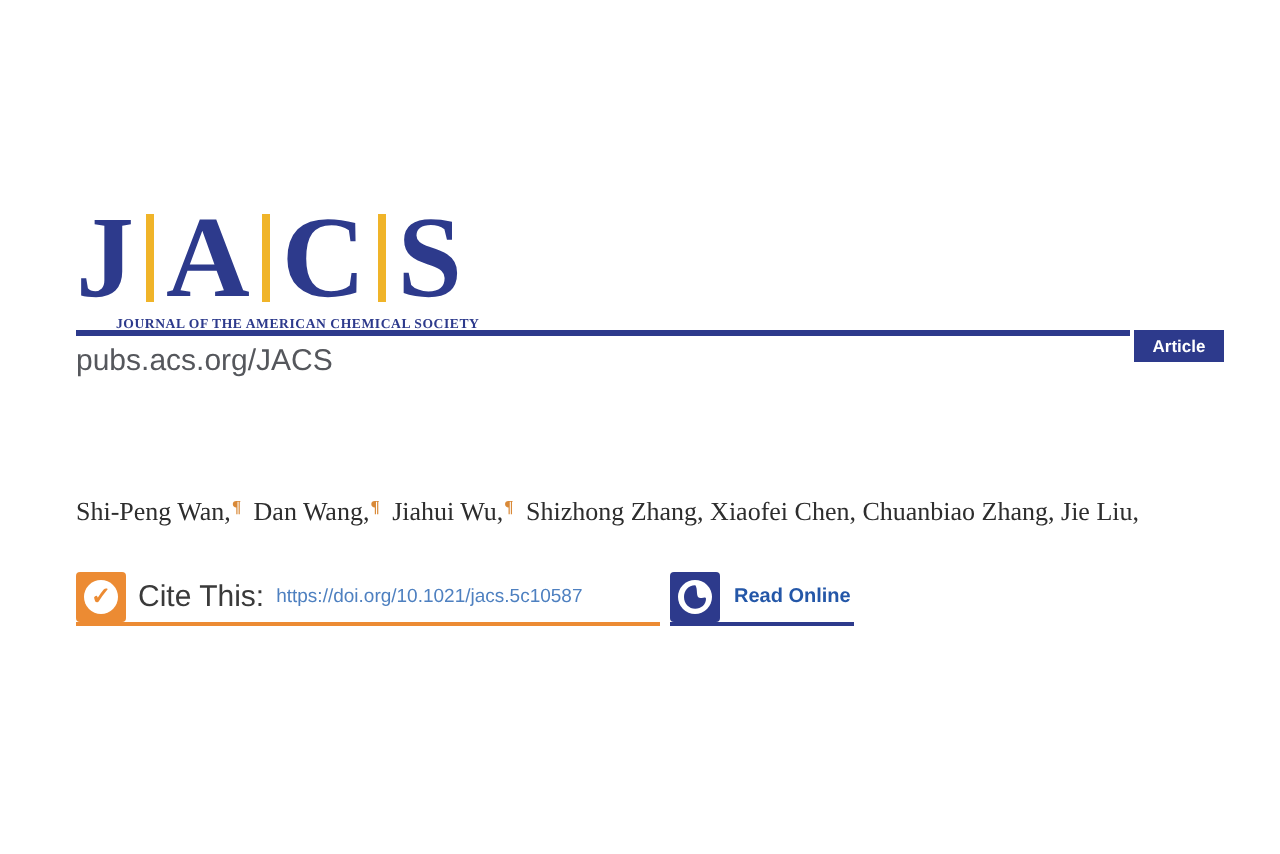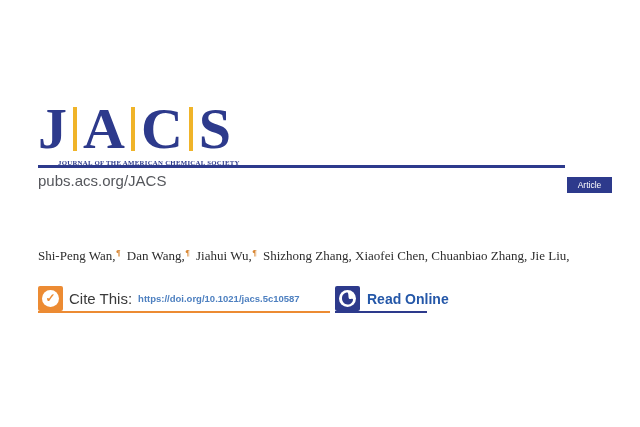--- a/index.html
+++ b/index.html
@@ -25,22 +25,22 @@
   }
   .gold-bar{width:4px;height:44px;background:var(--gold);margin:0 6px;}
   .logo-sub{
     margin:3px 0 0 20px;font-family:"Liberation Serif", serif;font-weight:bold;
     font-size:6.8px;letter-spacing:0.28px;color:var(--navy);white-space:nowrap;
   }
 
   .rule{position:absolute;left:38px;top:165px;width:527px;height:3px;background:var(--navy);}
   .article-badge{
     position:absolute;left:567px;top:165px;width:45px;height:16px;background:var(--navy);
-    color:#fff;font-size:8.5px;font-weight:normal;
-    display:flex;align-items:center;justify-content:center;margin-top:12px;
+    color:#fff;font-size:8.5px;font-weight:bold;
+    display:flex;align-items:center;justify-content:center;
   }
   .pubs-link{position:absolute;left:38px;top:172px;font-size:15px;color:#55575C;}
 
   
   .title{
     position:absolute;left:38px;top:196px;font-weight:bold;font-size:17px;
     line-height:22px;letter-spacing:-0.3px;color:#3B3B3B;white-space:nowrap;
   }
 
   
@@ -60,33 +60,33 @@
   .cite-icon{
     width:25px;height:25px;background:var(--orange);border-radius:2px;
     display:flex;align-items:center;justify-content:center;flex:0 0 auto;
   }
   .cite-icon-circle{
     width:17px;height:17px;background:#fff;border-radius:50%;
     display:flex;align-items:center;justify-content:center;
     color:var(--orange);font-size:12px;font-weight:bold;line-height:17px;
   }
   .cite-label{font-size:15px;font-weight:normal;color:#3A3A3A;white-space:nowrap;}
-  .cite-doi{font-size:9.5px;color:var(--doi-blue);white-space:nowrap;font-weight:bold;}
+  .cite-doi{font-size:9.5px;color:var(--doi-blue);white-space:nowrap;}
 
   
   .read-bar{
     position:absolute;left:335px;top:286px;width:92px;height:25px;
     border-bottom:2.5px solid var(--navy);
     display:flex;align-items:center;gap:7px;cursor:pointer;
   }
   .read-icon{
     width:25px;height:25px;background:var(--navy);border-radius:2px;
     display:flex;align-items:center;justify-content:center;flex:0 0 auto;
   }
-  .read-label{font-size:14px;font-weight:bold;color:var(--read-blue);white-space:nowrap;}
+  .read-label{font-size:10px;font-weight:bold;color:var(--read-blue);white-space:nowrap;}
 </style>
 </head>
 <body>
 
 <div class="page">
 
   <div class="logo">
     <div class="logo-letters">
       <span class="logo-letter">J</span>
       <span class="gold-bar"></span>

